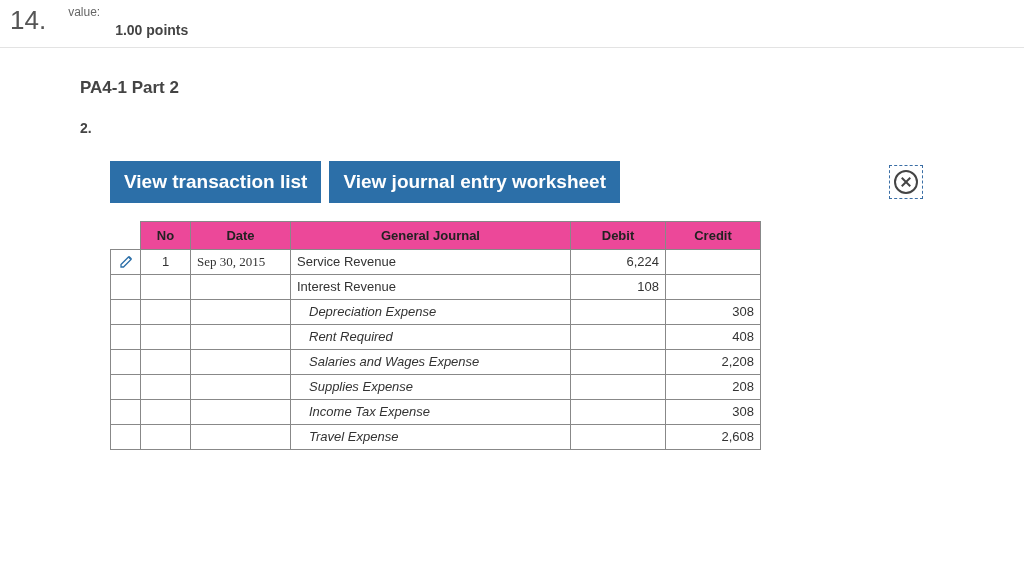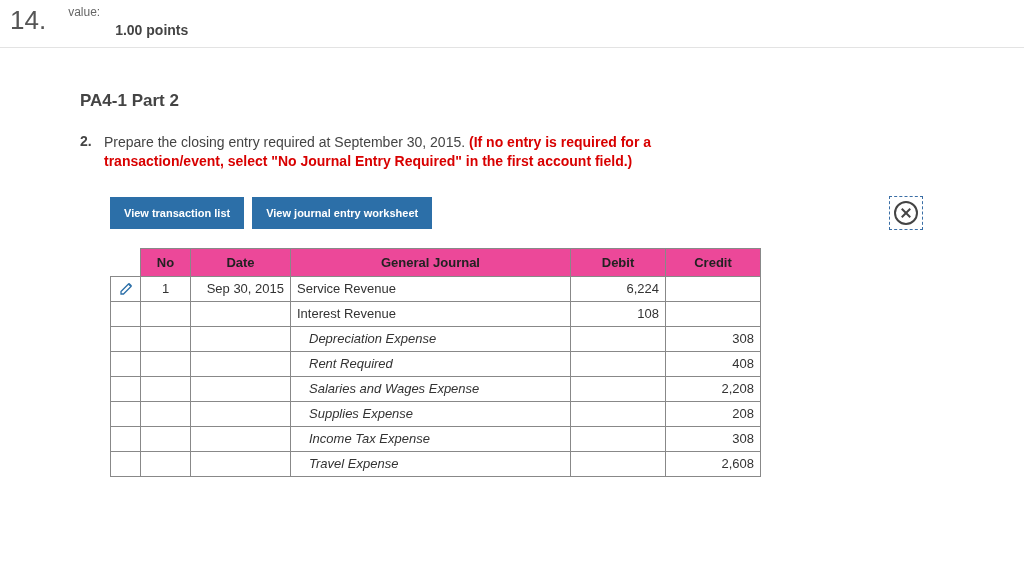--- a/index.html
+++ b/index.html
@@ -20,38 +20,38 @@
     font-size: 26px;
     color: #555;
     margin-right: 22px;
     font-weight: 400;
     line-height: 1;
     padding-top: 2px;
   }
   .value-block { font-size: 12px; color: #666; line-height: 1.3; }
   .points-line { font-size: 14px; color: #444; font-weight: 700; margin-left: 47px; }
   .content { padding: 30px 0 0 80px; width: 880px; }
-  .part-title { font-size: 17px; font-weight: 700; color: #444; margin-bottom: 22px; margin-top: 13px; }
+  .part-title { font-size: 17px; font-weight: 700; color: #444; margin-bottom: 22px; }
   .instr-block { display: flex; margin-bottom: 25px; }
   .instr-num { font-weight: 700; color: #444; width: 24px; font-size: 14px; }
   .instr-text { font-size: 14px; color: #444; max-width: 640px; line-height: 1.35; }
   .red-text { color: #d80000; font-weight: 700; }
   .button-row {
     display: flex;
     align-items: center;
     margin-left: 30px;
     margin-bottom: 18px;
     width: 813px;
     position: relative;
   }
   .btn {
     background: #2c6fa8;
     color: #fff;
     font-weight: 700;
-    font-size: 11px;
+    font-size: 19px;
     padding: 10px 14px;
     margin-right: 8px;
     cursor: pointer;
     border: none;
   }
   .close-icon-wrap {
     margin-left: auto;
     border: 1px dashed #3a6ea5;
     padding: 4px;
     display: inline-flex;
@@ -99,43 +99,40 @@
   col.deb-c { width: 95px; }
   col.cred-c { width: 95px; }
   .edit-cell { text-align: center; background: #fff; }
   .pencil {
     display: inline-block; width: 14px; height: 14px;
     position: relative;
   }
   .pencil svg { width: 16px; height: 16px; display: block; }
   .num-cell { text-align: right; padding-right: 6px; }
   .no-col { text-align: center; }
-  .date-col { text-align: right; }
+  .date-col { text-align: left; font-family: Liberation Serif, serif; }
   .indent1 { padding-left: 18px !important; font-style: italic; }
 </style>
 </head>
 <body>
 
 <div class="page">
   <div class="header-row">
     <div class="qnum">14.</div>
     <div class="value-block">
       <div>value:</div>
       <div class="points-line">1.00 points</div>
     </div>
   </div>
 
   <div class="content">
     <div class="part-title">PA4-1 Part 2</div>
 
     <div class="instr-block">
       <div class="instr-num">2.</div>
-      <div class="instr-text">
-        <span>Prepare the closing entry required at September 30, 2015. </span><span class="red-text">(If no entry is required for a transaction/event, select "No Journal Entry Required" in the first account field.)</span>
-      </div>
     </div>
 
     <div class="button-row">
       <button class="btn">View transaction list</button>
       <button class="btn">View journal entry worksheet</button>
       <span class="close-icon-wrap">
         <span class="close-circle"></span>
       </span>
     </div>
 

